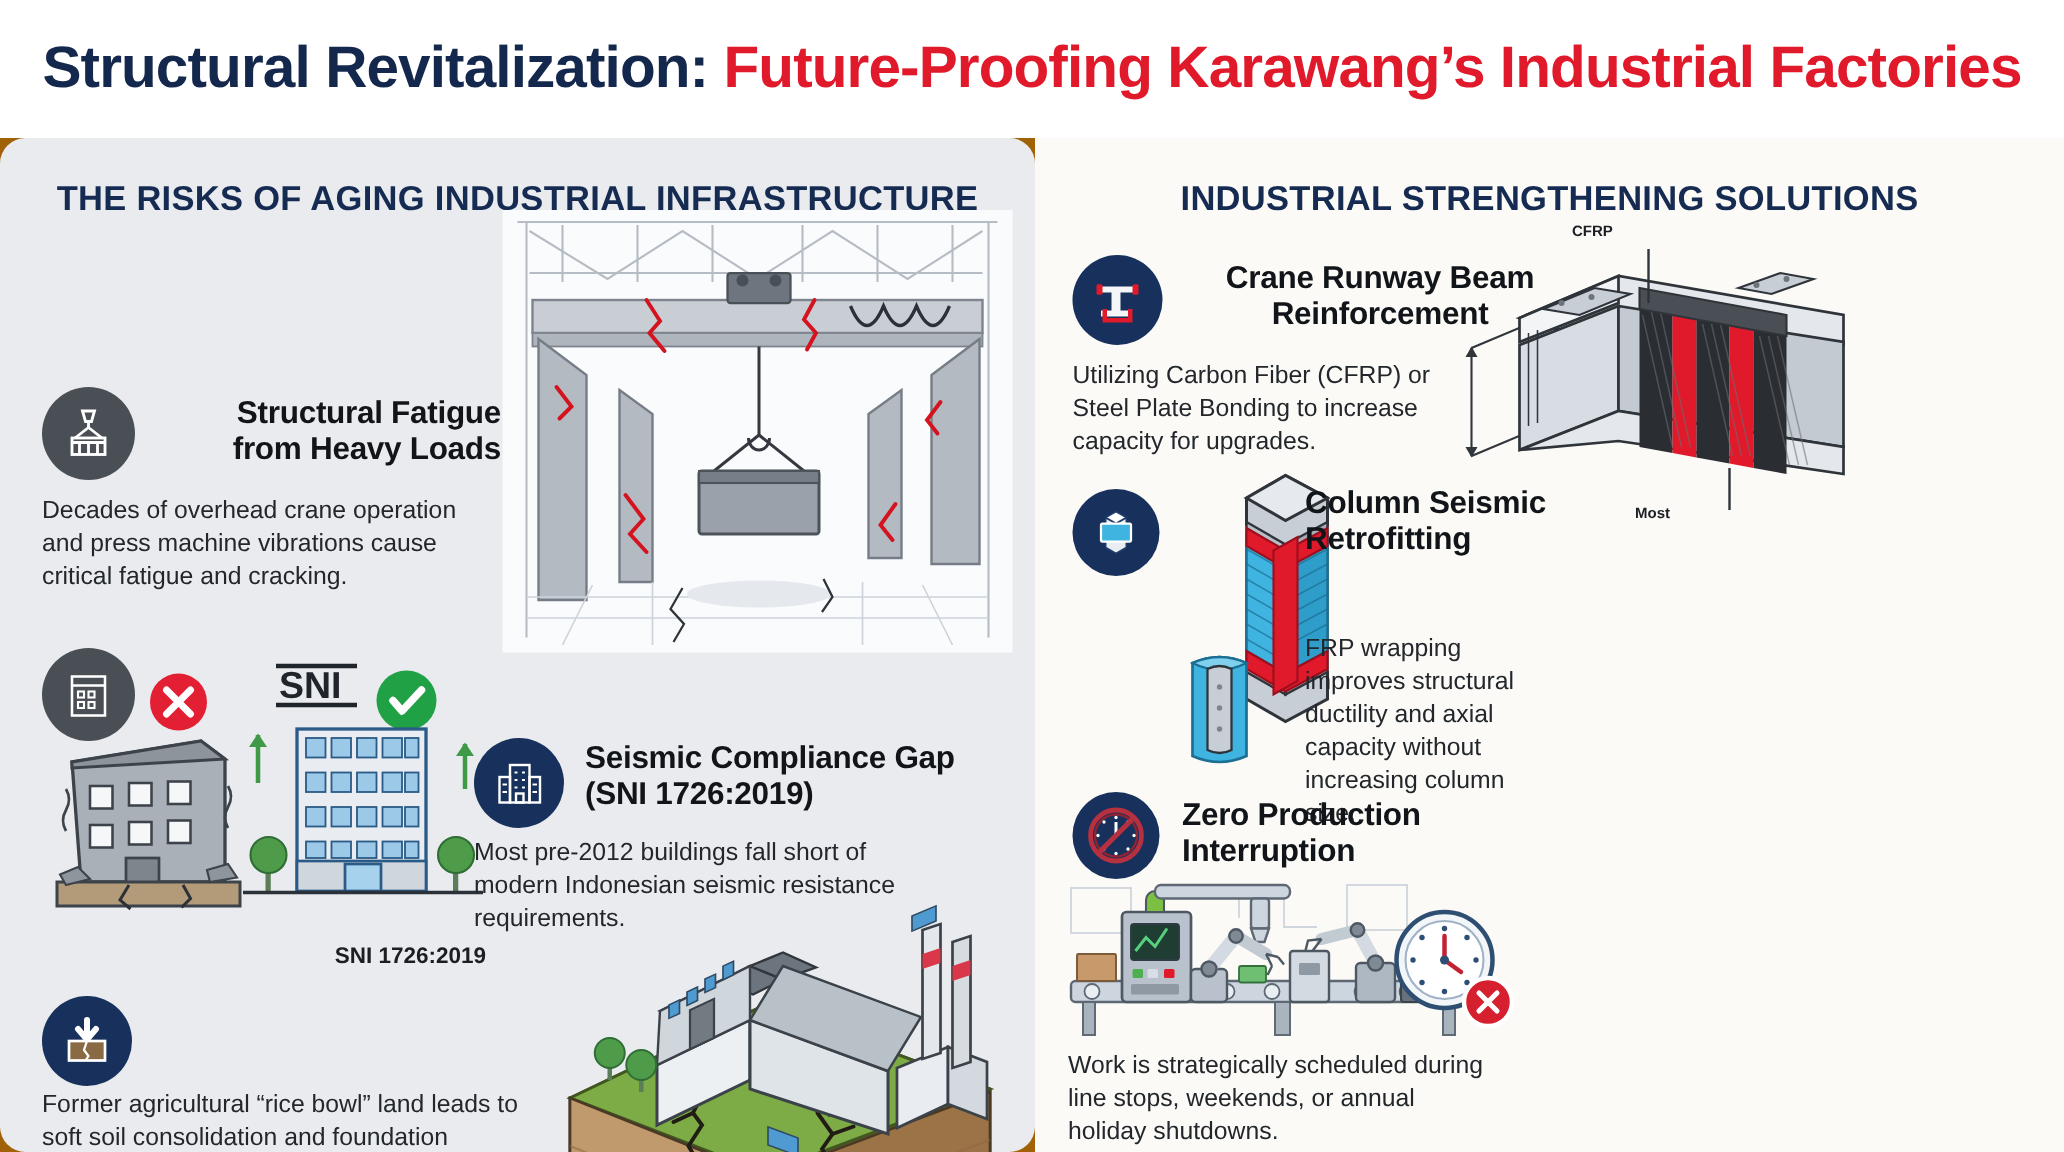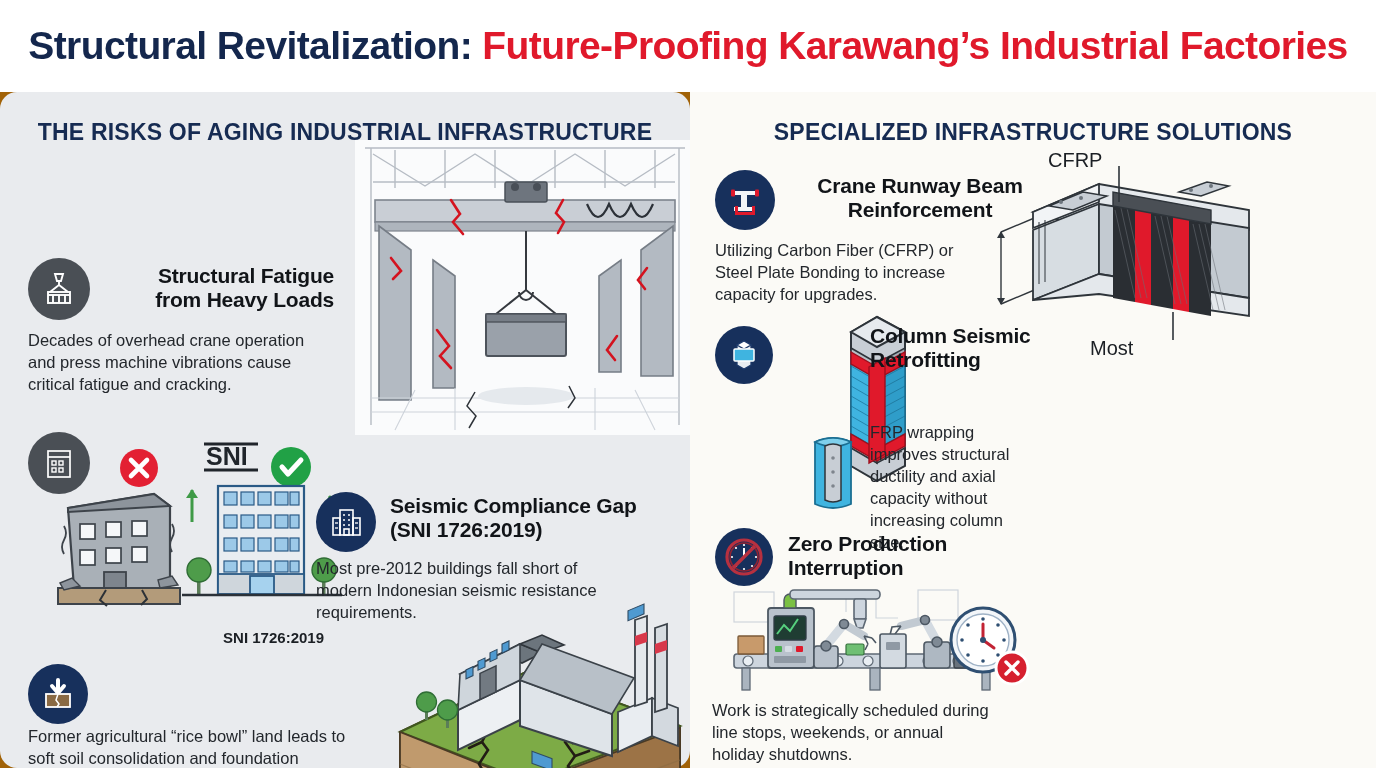--- a/index.html
+++ b/index.html
@@ -51,25 +51,25 @@
     position: absolute; font-size: 21px; font-weight: 700; color: #111418;
     line-height: 1.14; letter-spacing: -0.2px;
   }
   .blk-body {
     position: absolute; font-size: 16.5px; color: #23272c; line-height: 1.33;
   }
   .mini-label {
     position: absolute; font-size: 15px; font-weight: 700; color: #1b1f24; text-align: right;
   }
   .diag-label {
-    position: absolute; font-size: 20px; font-weight: 400; color: #1b1f24;
+    position: absolute; font-size: 10px; font-weight: 700; color: #1b1f24;
   }
 
   svg { display: block; overflow: visible; }
-  .ill { position: absolute; margin-left: 20px; }
+  .ill { position: absolute; }
 </style>
 </head>
 <body>
 
 <div class="page">
 
   <div class="title-bar">
     <div class="title"><span class="t-navy">Structural Revitalization:</span><span class="t-red"> Future-Proofing Karawang’s Industrial Factories</span></div>
   </div>
 
@@ -348,21 +348,21 @@
         <path d="M17,3 l0,10 M11,9 l6,7 l6,-7" stroke="#ffffff" stroke-width="4" fill="none" stroke-linecap="round" stroke-linejoin="round"></path>
         <rect x="5" y="17" width="24" height="13" fill="#8a6a44" stroke="#ffffff" stroke-width="1.8"></rect>
         <path d="M17,17 l-2,6 l3,4 l-2,3" stroke="#ffffff" stroke-width="1.5" fill="none"></path>
       </svg>
     </div>
     <div class="blk-body" style="left:28px; top:634px; width:330px;">Former agricultural “rice bowl” land leads to soft soil consolidation and foundation settlement.</div>
   </div>
 
   <div class="panel-right">
 
-    <div class="section-head sh-right">SPECIALIZED INFRASTRUCTURE SOLUTIONS</div>
+    <div class="section-head sh-right">INDUSTRIAL STRENGTHENING SOLUTIONS</div>
 
     <div class="ill" style="left:283px; top:62px;">
       <svg width="280" height="210" viewBox="0 0 280 210">
 
         <g stroke="#30363c" stroke-width="1.4" fill="none">
           <line x1="8" y1="78" x2="8" y2="150"></line>
           <path d="M4,84 l4,-7 l4,7" fill="#30363c" stroke="none"></path>
           <path d="M4,144 l4,7 l4,-7" fill="#30363c" stroke="none"></path>
           <line x1="8" y1="78" x2="46" y2="62"></line>
           <line x1="8" y1="150" x2="46" y2="134"></line>

